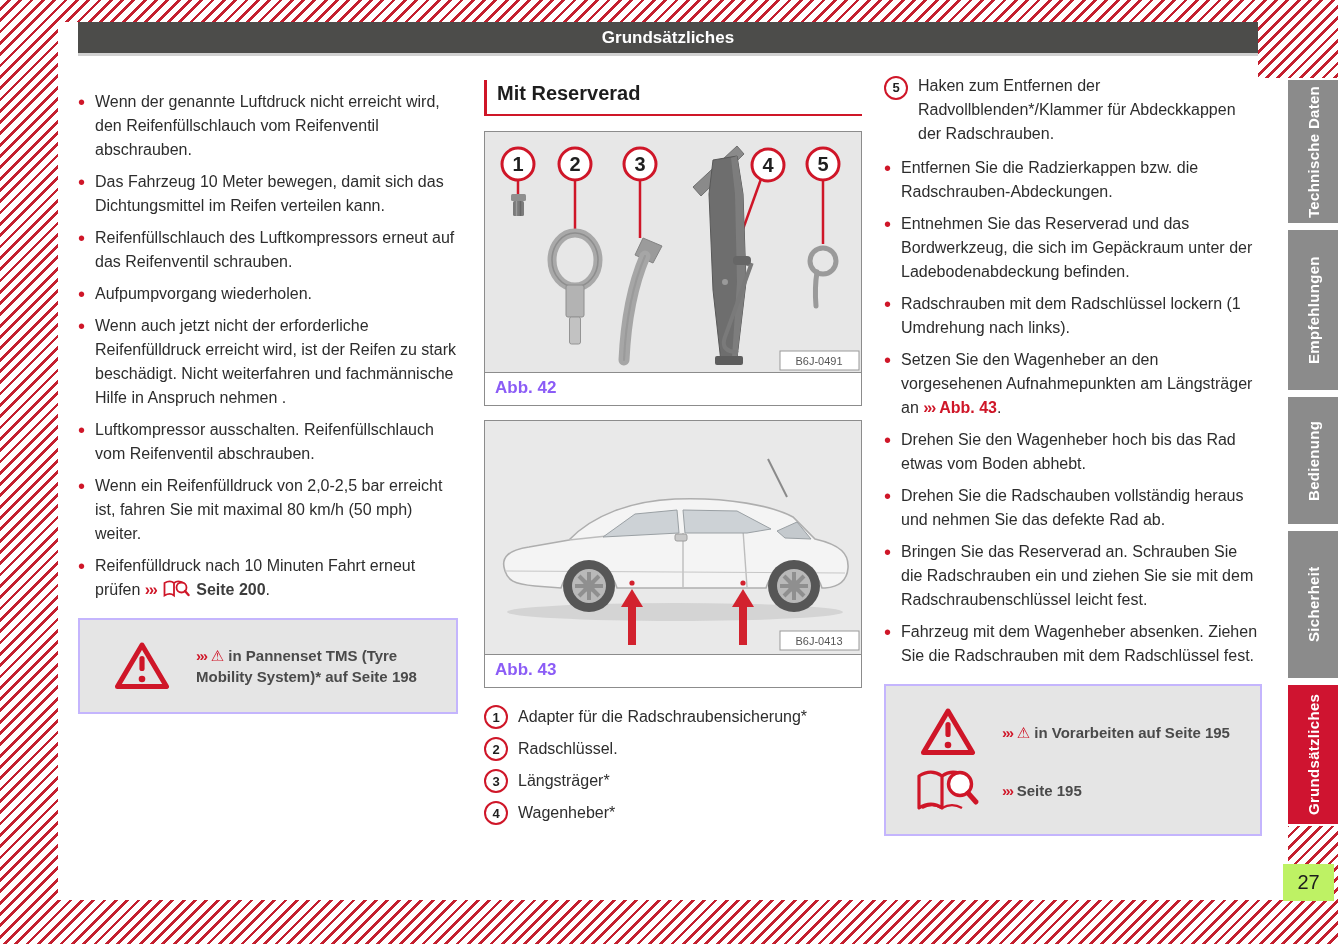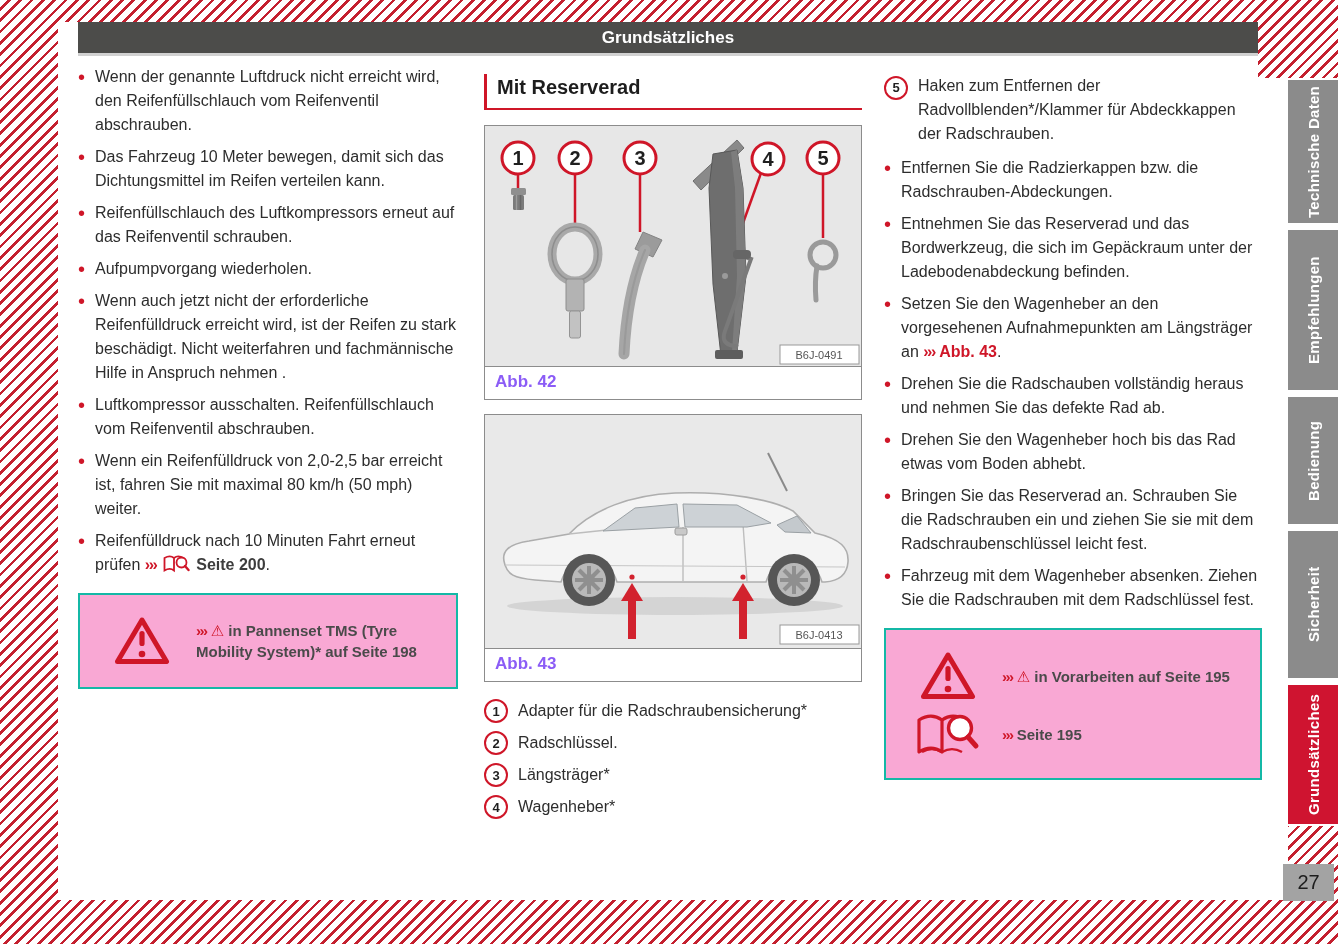--- a/index.html
+++ b/index.html
@@ -17,40 +17,40 @@
 
   
   #header-bar {
     left:78px; top:22px; width:1180px; height:31px; background:#4c4c4a;
     display:flex; align-items:center; justify-content:center;
     color:#fff; font-weight:bold; font-size:17px;
     box-shadow:0 3px 0 rgba(0,0,0,0.18);
   }
 
   
-  #col-left  { left:78px;  top:65px; width:380px; }
-  #col-mid   { left:484px; top:74px; width:378px; }
+  #col-left  { left:78px;  top:90px; width:380px; }
+  #col-mid   { left:484px; top:80px; width:378px; }
   #col-right { left:884px; top:74px; width:378px; }
 
   .bullet {
     position:relative; padding-left:17px; margin:0 0 8px 0;
     font-size:16px; line-height:24px; color:#2d2d2d;
   }
   .bullet::before {
     content:"•"; position:absolute; left:0; top:0;
     color:#cf1628; font-size:20px; line-height:24px;
   }
   .chev { color:#cf1628; font-weight:bold; letter-spacing:-1.5px; }
   .page-ref { font-weight:bold; color:#3d3d3d; }
   .fig-ref  { font-weight:bold; color:#cf1628; }
   .inline-warn { color:#cf1628; font-weight:normal; }
   .inline-book { vertical-align:-3px; margin:0 2px; }
 
   
-  .warn-box { border:2px solid #14b8a6; margin-top:16px; padding:12px 8px; background:#f9a8d4; }
+  .warn-box { border:2px solid #c4b5fd; margin-top:16px; padding:12px 8px; background:#e5e5e5; }
   .warn-row { display:flex; align-items:center; margin:8px 0; }
   .warn-icon-cell { width:108px; flex-shrink:0; display:flex; justify-content:center; }
   .warn-text { font-weight:bold; font-size:15px; line-height:21px; color:#4a4a4a; padding-right:6px; }
 
   
   .section-heading {
     font-size:20px; font-weight:bold; color:#1d1d1d;
     border-left:3px solid #cf1628; border-bottom:2px solid #cf1628;
     padding:2px 0 9px 10px; margin:0 0 15px 0;
   }
@@ -72,21 +72,21 @@
   .side-tab {
     position:absolute; left:1288px; width:50px; background:#8b8b8b;
     color:#fff; font-weight:bold; font-size:15px; letter-spacing:0.3px;
     writing-mode:vertical-rl; transform:rotate(180deg);
     display:flex; align-items:center; justify-content:center; z-index:2;
     cursor:pointer;
   }
   .side-tab.active { background:#cf1430; }
 
   #page-number {
-    left:1283px; top:864px; width:51px; height:37px; background:#a3a3a3;
+    left:1283px; top:864px; width:51px; height:37px; background:#bef264;
     display:flex; align-items:center; justify-content:center;
     font-size:20px; color:#1d1d1d; z-index:2;
   }
 </style>
 </head>
 <body>
 
 <div class="white-layer" id="white-main"></div>
 <div class="white-layer" id="white-right"></div>
 <div class="white-layer" id="white-tabcol"></div>
@@ -266,26 +266,27 @@
   </div>
 </div>
 
 <div class="layer2" id="col-right">
   <div class="numbered-para">
     <span class="cnum">5</span>
     <span>Haken zum Entfernen der Radvollblenden*/Klammer für Abdeckkappen der Radschrauben.</span>
   </div>
   <p class="bullet">Entfernen Sie die Radzierkappen bzw. die Radschrauben-Abdeckungen.</p>
   <p class="bullet">Entnehmen Sie das Reserverad und das Bordwerkzeug, die sich im Gepäckraum unter der Ladebodenabdeckung befinden.</p>
+  <p class="bullet">Radschrauben mit dem Radschlüssel lockern (1 Umdrehung nach links).</p>
   <p class="bullet">
     <span>Setzen Sie den Wagenheber an den vorgesehenen Aufnahmepunkten am Längsträger an </span><span class="chev">›››</span>
     <span class="fig-ref">Abb. 43</span><span>.</span>
   </p>
+  <p class="bullet">Drehen Sie den Wagenheber hoch bis das Rad etwas vom Boden abhebt.</p>
   <p class="bullet">Drehen Sie die Radschauben vollständig heraus und nehmen Sie das defekte Rad ab.</p>
-  <p class="bullet">Drehen Sie den Wagenheber hoch bis das Rad etwas vom Boden abhebt.</p>
   <p class="bullet">Bringen Sie das Reserverad an. Schrauben Sie die Radschrauben ein und ziehen Sie sie mit dem Radschraubenschlüssel leicht fest.</p>
   <p class="bullet">Fahrzeug mit dem Wagenheber absenken. Ziehen Sie die Radschrauben mit dem Radschlüssel fest.</p>
 
   <div class="warn-box">
     <div class="warn-row">
       <div class="warn-icon-cell">
         <svg width="58" height="52" viewBox="0 0 58 52">
           <path d="M29 5 L53.5 46.5 L4.5 46.5 Z" fill="none" stroke="#cf1628" stroke-width="5" stroke-linejoin="round"></path>
           <rect x="26.4" y="16" width="5.2" height="15" rx="2.6" fill="#cf1628"></rect>
           <circle cx="29" cy="39" r="3.3" fill="#cf1628"></circle>

